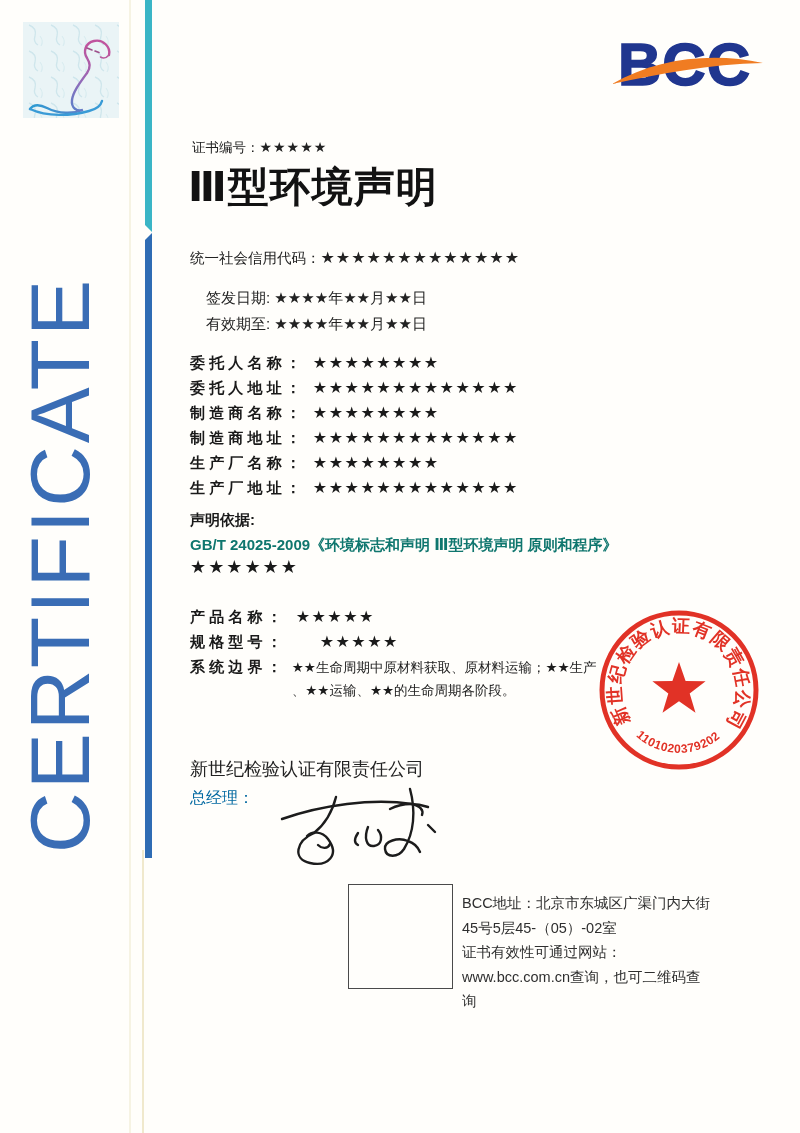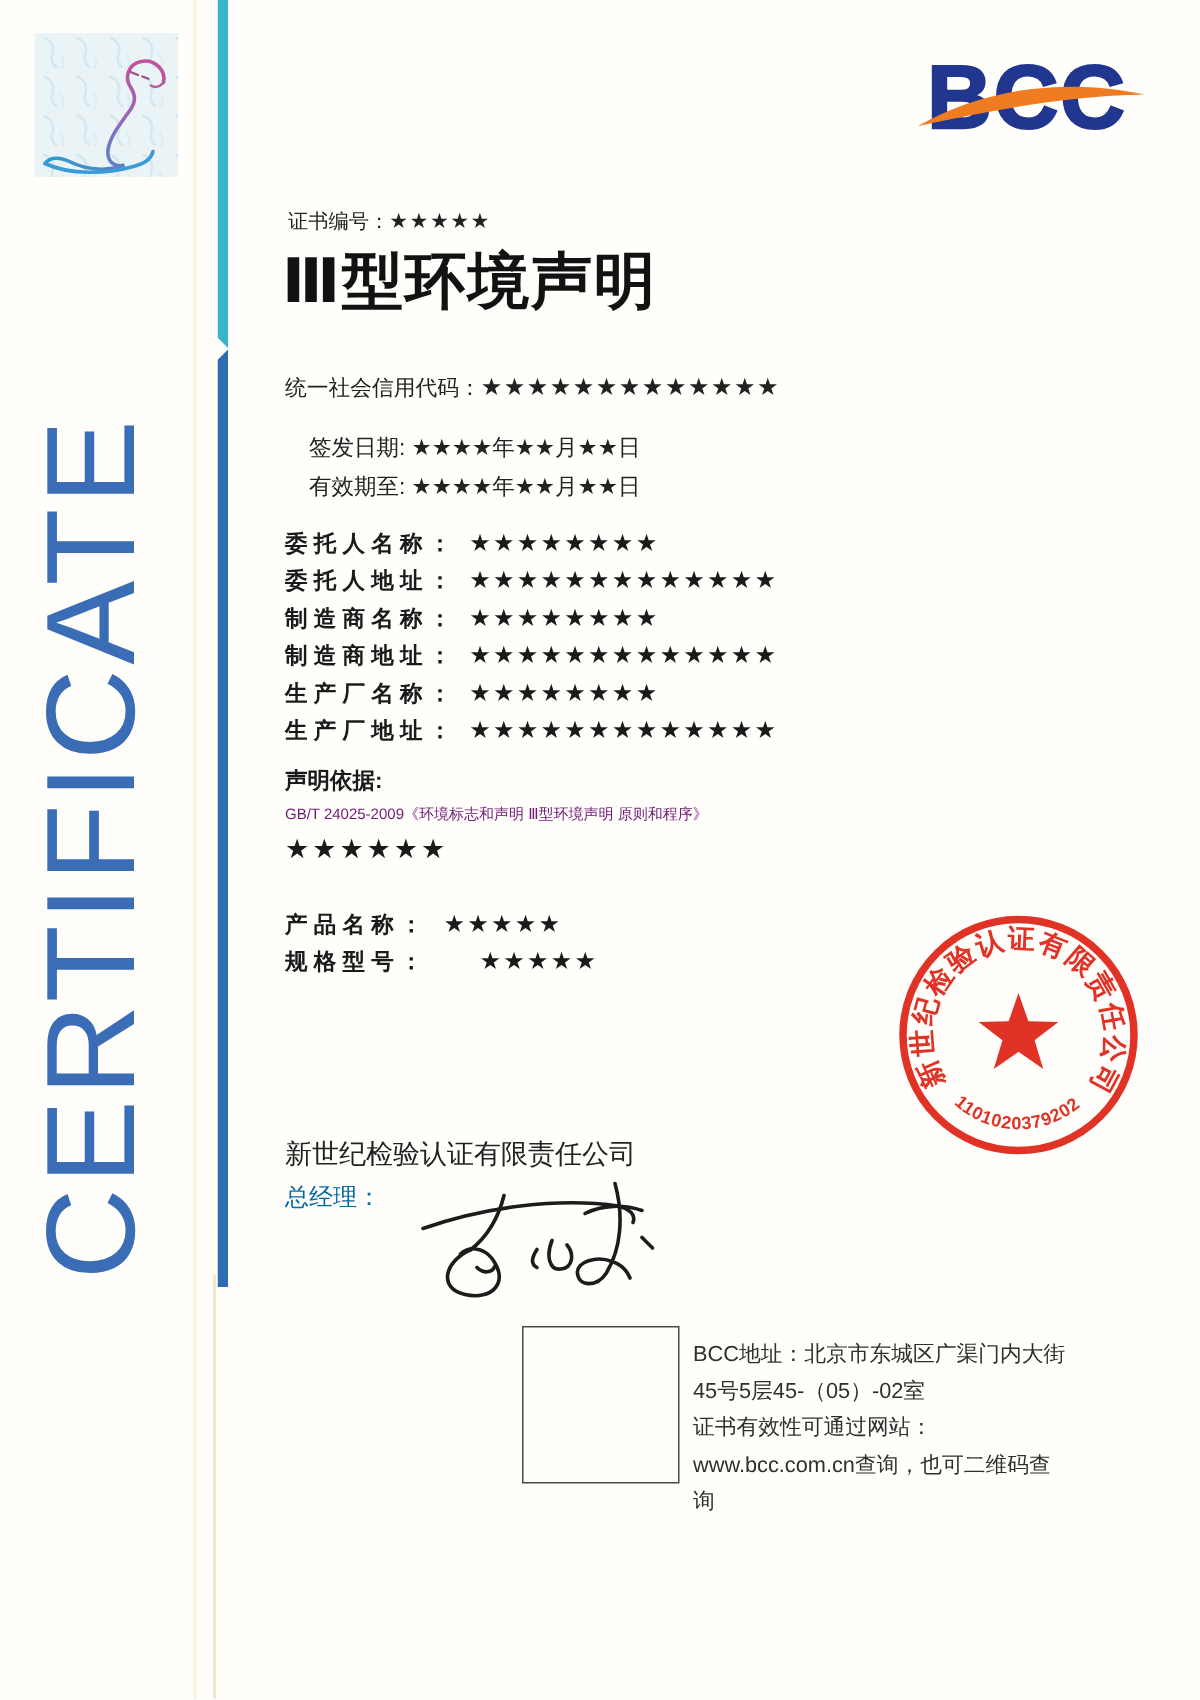--- a/index.html
+++ b/index.html
@@ -24,21 +24,21 @@
 
   .date-row{left:190px;font-size:15px;color:#222;margin-left:16px;}
   .issue{top:289px;} .valid{top:315px;}
 
   .fields{left:190px;top:350px;}
   .frow{display:flex;line-height:25px;height:25px;}
   .flabel{font-weight:bold;font-size:15px;white-space:pre;}
   .fvalue{font-weight:bold;font-size:16px;letter-spacing:1.5px;margin-left:12px;white-space:pre;}
 
   .basis-label{left:190px;top:511px;font-size:15px;font-weight:bold;}
-  .basis-line1{left:190px;top:536px;font-size:10px;color:#701a75;}
+  .basis-line1{left:190px;top:536px;font-size:15px;color:#0f766e;font-weight:bold;}
   .basis-line2{left:190px;top:556px;font-size:18px;font-weight:bold;letter-spacing:2px;}
 
   .prow{left:190px;display:flex;justify-content:flex-end;}
   .p-name{top:606px;} .p-model{top:631px;gap:24px;} .p-bound{top:656px;}
   .plabel{font-weight:bold;font-size:15px;white-space:pre;line-height:22px;}
   .pvalue{font-weight:bold;font-size:16px;letter-spacing:1.5px;margin-left:14px;line-height:22px;white-space:pre;}
   .bvalue{font-size:13.5px;margin-left:10px;width:400px;line-height:23px;color:#1c1c1c;font-weight:normal;}
 
   .annex{left:193px;top:699px;font-size:20px;letter-spacing:1px;color:#151515;}
   .company{left:190px;top:757px;font-size:18px;color:#222;}
@@ -139,20 +139,27 @@
   <div class="abs basis-line2">★★★★★★</div>
 
   <div class="abs prow p-name">
     <span class="plabel">产 品 名 称 ：</span>
     <span class="pvalue">★★★★★</span>
   </div>
   <div class="abs prow p-model">
     <span class="plabel">规 格 型 号 ：</span>
     <span class="pvalue">★★★★★</span>
   </div>
+  <div class="abs prow p-bound">
+    <span class="plabel">系 统 边 界 ：</span>
+    <span class="bvalue">
+      <span>★★生命周期中原材料获取、原材料运输；★★生产</span><br>
+      <span>、★★运输、★★的生命周期各阶段。</span>
+    </span>
+  </div>
 
 
   <div class="abs company">新世纪检验认证有限责任公司</div>
   <div class="abs signer">总经理：</div>
 
   <svg class="abs" style="left:262px;top:775px;" width="190" height="95" viewBox="0 0 190 95">
     <g stroke="#1c1c1c" stroke-width="2.4" fill="none" stroke-linecap="round">
       <path d="M20,44 C60,30 110,23 150,29 C158,31 162,35 160,40"></path>
       <path d="M74,22 C70,38 62,50 52,58"></path>
       <path d="M52,58 C34,66 30,84 48,88 C66,92 78,80 66,64 C60,56 50,56 45,61"></path>

